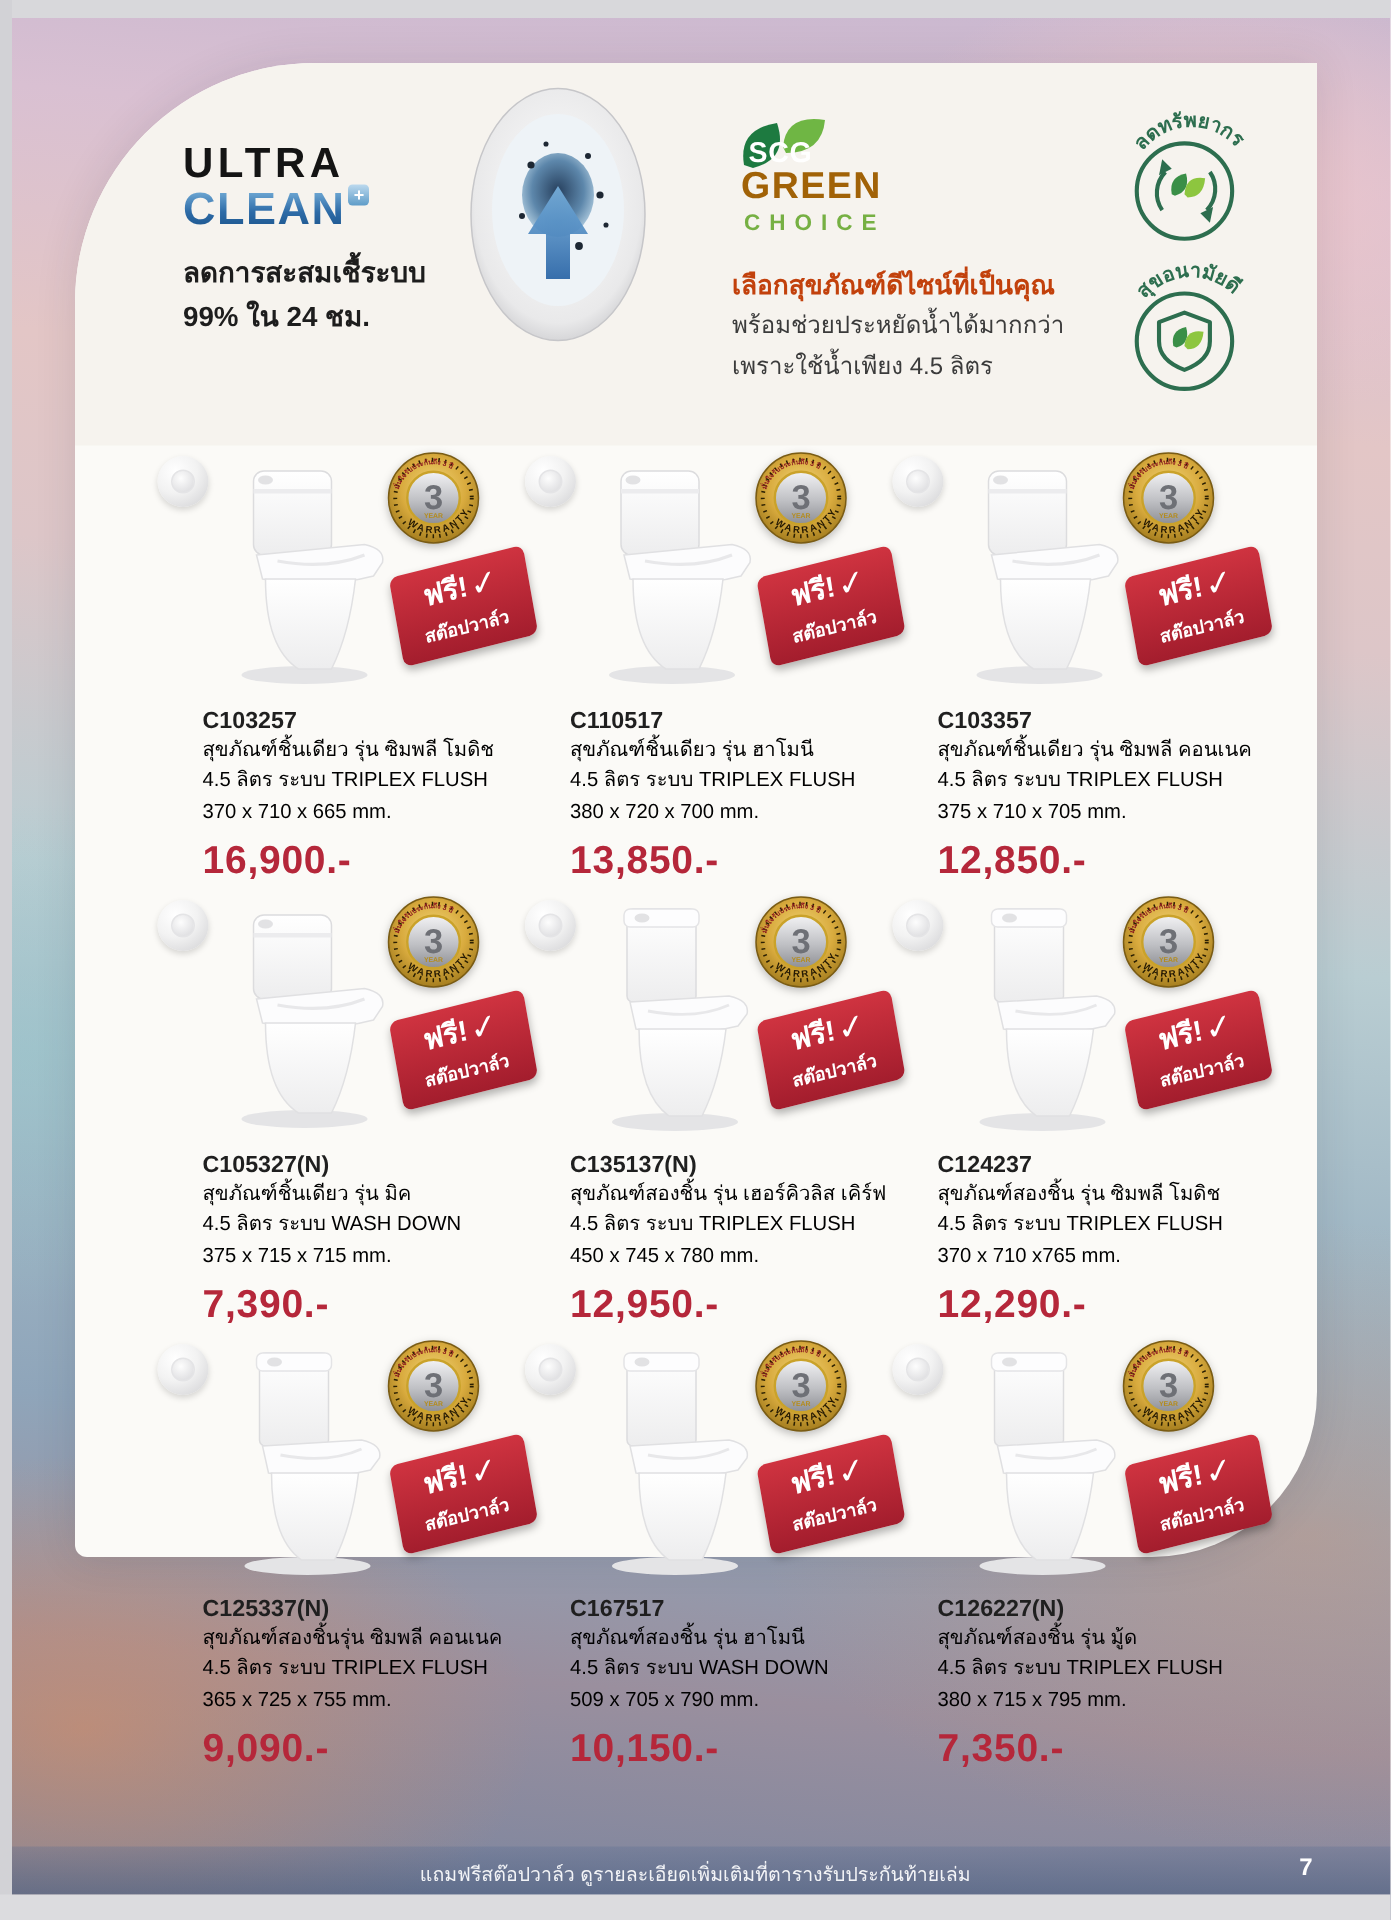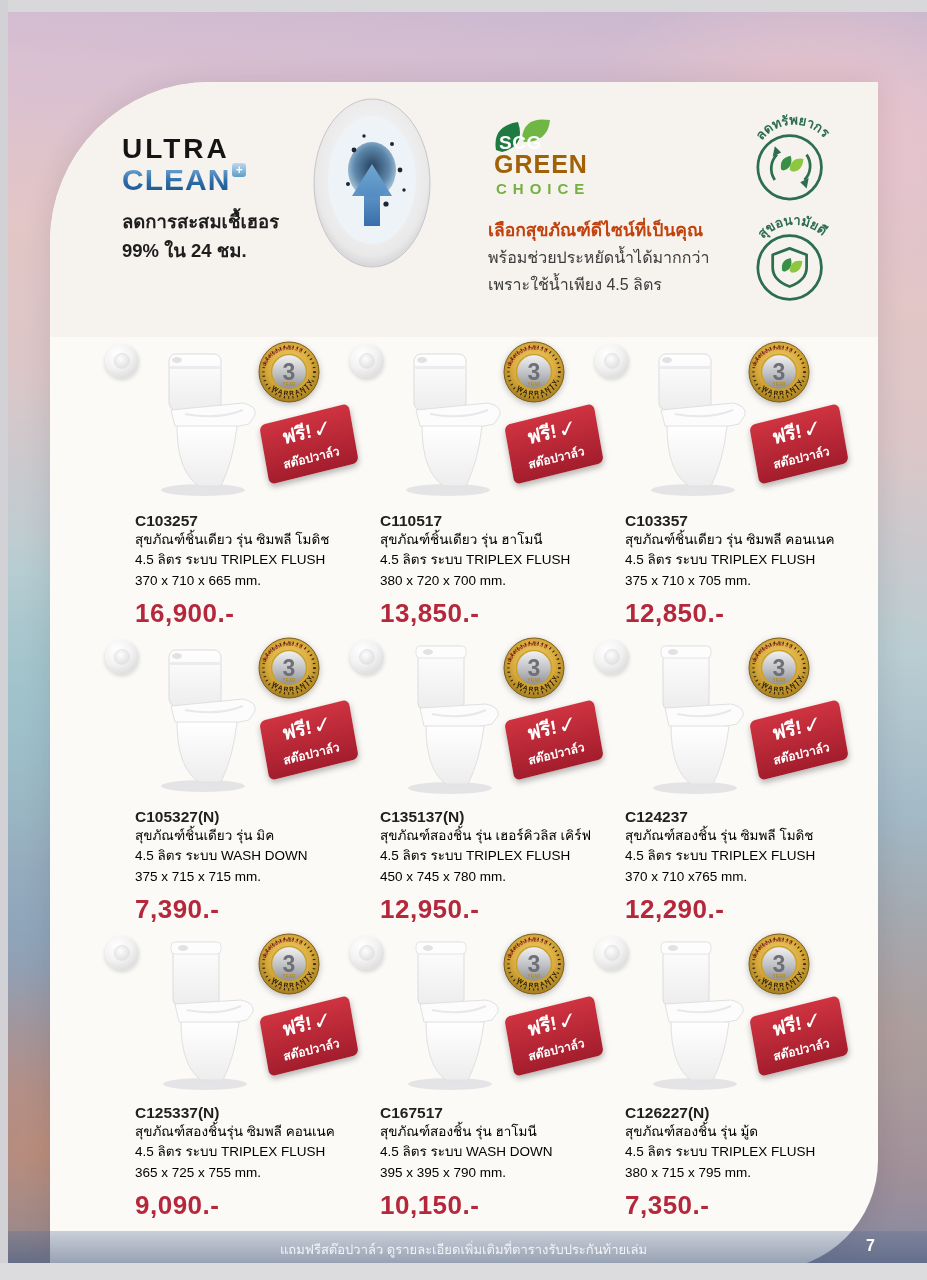--- a/index.html
+++ b/index.html
@@ -11,23 +11,23 @@
       radial-gradient(ellipse 430px 260px at 6% 90%, rgba(224,142,92,.55), rgba(224,142,92,0) 70%),
       radial-gradient(ellipse 520px 300px at 94% 80%, rgba(214,152,120,.45), rgba(214,152,120,0) 70%),
       radial-gradient(ellipse 420px 240px at 2% 55%, rgba(150,200,205,.5), rgba(150,200,205,0) 70%),
       linear-gradient(185deg,#c6b6cf 0%,#d9c0d2 10%,#e3c6c6 22%,#ddc6c8 32%,#b9cdd2 48%,#9fb6c4 62%,#8fa5ba 74%,#9a8f9e 86%,#76849f 100%);
   }
   .edge-top{position:absolute;left:0;top:0;width:100%;height:12px;background:#d8d8db;z-index:6;}
   .edge-left{position:absolute;left:0;top:0;width:8px;height:100%;background:#d2d2d6;z-index:6;}
   .edge-bottom{position:absolute;left:0;bottom:0;width:100%;height:17px;background:#dcdcdf;z-index:6;}
 
   .card{
-    position:absolute;left:50px;top:42px;width:828px;height:1188px;
+    position:absolute;left:50px;top:42px;width:828px;height:996px;
     background:#fbfaf7;border-radius:160px 0 110px 8px;
-    box-shadow:0 0 28px rgba(40,40,60,.12);z-index:2;margin-top:40px;
+    box-shadow:0 0 28px rgba(40,40,60,.12);z-index:2;
   }
 
   
   .hdr{position:absolute;left:0;top:0;width:100%;height:255px;background:#f6f3ee;border-radius:160px 0 0 0;}
   .uc{position:absolute;left:72px;top:52px;width:235px;}
   .uc-w1{font-size:28px;font-weight:800;letter-spacing:3px;color:#141414;line-height:1.05;}
   .uc-w2{font-size:30px;font-weight:800;letter-spacing:1px;line-height:1.1;
     background:linear-gradient(180deg,#85bce2 0%,#2e6ca8 55%,#174f86 100%);
     -webkit-background-clip:text;background-clip:text;color:transparent;display:inline-block;}
   .uc-plus{display:inline-block;vertical-align:top;margin-left:2px;width:14px;height:14px;line-height:14px;
@@ -125,21 +125,21 @@
 <div class="card">
 
   <div class="hdr">
 
     <div class="uc">
       <div class="uc-w1">ULTRA</div>
       <div>
         <span class="uc-w2">CLEAN</span><span class="uc-plus">+</span>
       </div>
       <div class="uc-tag">
-        <div>ลดการสะสมเชื้เฮอร</div>
+        <div>ลดการสะสมเชื้ระบบ</div>
         <div>99% ใน 24 ชม.</div>
       </div>
     </div>
 
     <div class="hero">
       <svg viewBox="0 0 128 182" width="128" height="182">
         <ellipse cx="64" cy="91" rx="58" ry="84" fill="url(#g-rim)" stroke="#c6c6c9" stroke-width="1"></ellipse>
         <ellipse cx="64" cy="88" rx="44" ry="64" fill="#eef3f7"></ellipse>
         <ellipse cx="64" cy="78" rx="24" ry="28" fill="url(#g-swirl)"></ellipse>
         <circle cx="46" cy="58" r="2.4" fill="#1d2733"></circle>
@@ -543,21 +543,21 @@
         </text>
       </svg>
       <div class="ribbon">
         <span class="r1">ฟรี!</span><span class="chk">✓</span>
         <div class="r2">สต๊อปวาล์ว</div>
       </div>
     </div>
     <div class="p-code">C167517</div>
     <div class="p-line">สุขภัณฑ์สองชิ้น รุ่น ฮาโมนี</div>
     <div class="p-line">4.5 ลิตร ระบบ WASH DOWN</div>
-    <div class="p-line">395 x 395 x 790 mm.</div>
+    <div class="p-line">509 x 705 x 790 mm.</div>
     <div class="p-price">10,150.-</div>
   </div>
 
   <div class="cell type-two-piece">
     <div class="img-area">
       <div class="valve"></div>
       <div class="toilet">
 
         <svg class="t-two" viewBox="0 0 126 152" width="126" height="152">
           <ellipse cx="62" cy="146" rx="42" ry="6" fill="#e4e4e6"></ellipse>

